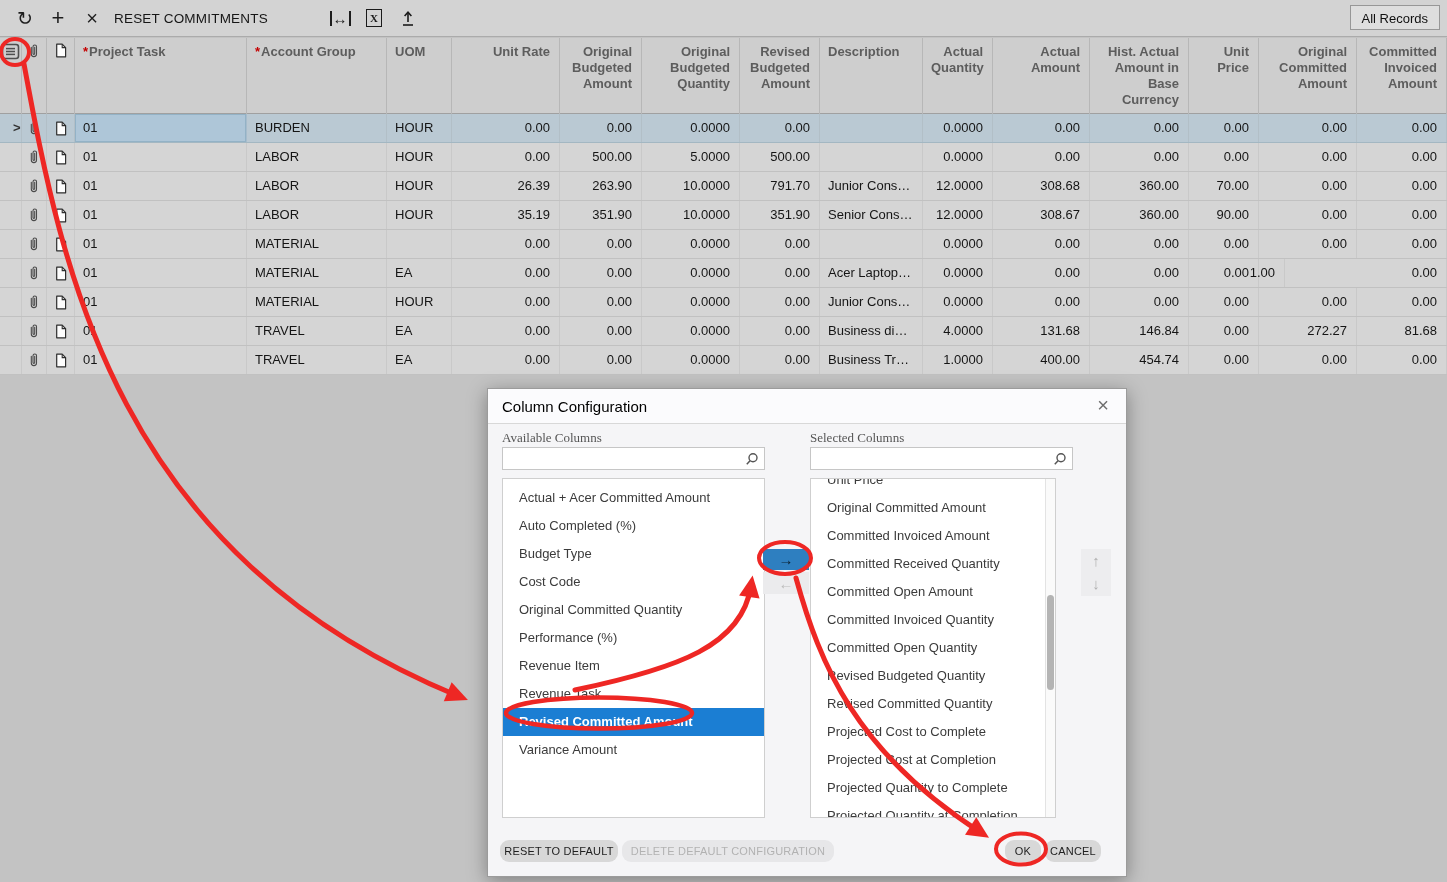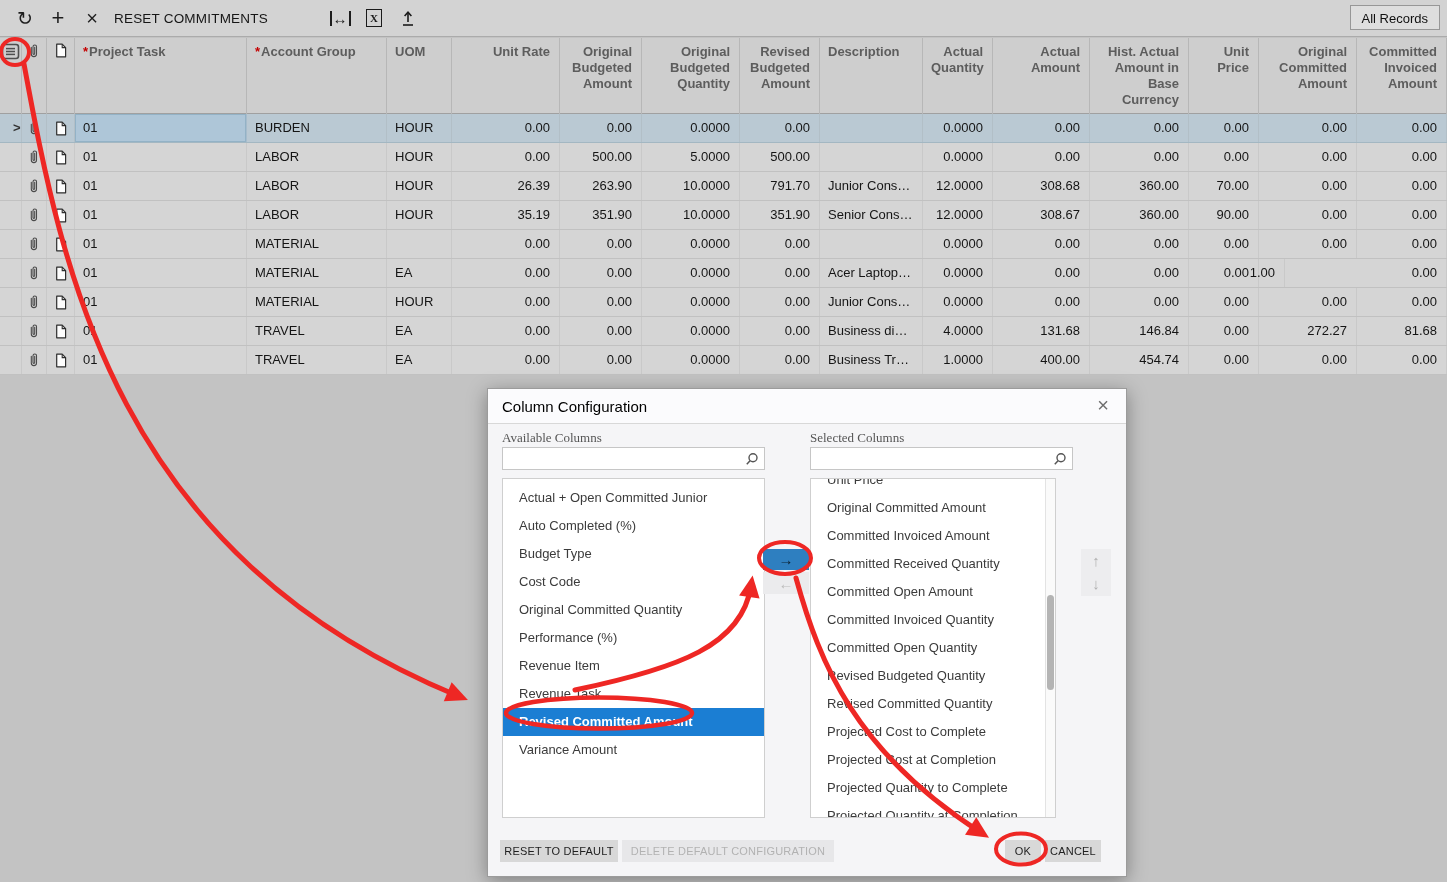--- a/index.html
+++ b/index.html
@@ -59,21 +59,21 @@
   .litem.selected{background:#1b7ed3;color:#fff;font-weight:bold;}
   .sscroll{position:absolute;right:0;top:0;bottom:0;width:9px;border-left:1px solid #e3e3e3;background:#fafafa;}
   .sthumb{position:absolute;left:1px;top:116px;width:7px;height:95px;background:#b4b4b4;border-radius:4px;}
   #btn-right{position:absolute;left:275px;top:160px;width:46px;height:21px;background:#2e7fc0;display:flex;align-items:center;
              justify-content:center;color:#0c2334;font-size:15px;font-weight:bold;}
   #btn-left{position:absolute;left:275px;top:183px;width:46px;height:22px;background:#ebebed;display:flex;align-items:center;
             justify-content:center;color:#bcbcbc;font-size:15px;font-weight:bold;}
   #btn-updown{position:absolute;left:593px;top:160px;width:30px;height:47px;background:#ededef;}
   .udbtn{height:23px;display:flex;align-items:center;justify-content:center;color:#b1b1b1;font-size:15px;}
   .fbtn{position:absolute;top:451px;height:22px;line-height:22px;text-align:center;font-size:11px;letter-spacing:.2px;
-        color:#1e1e1e;background:#d8d8d8;box-sizing:border-box;white-space:nowrap;}
+        color:#1e1e1e;background:#d8d8d8;box-sizing:border-box;white-space:nowrap;border-radius:9px;}
   #btn-reset{left:12px;width:118px;}
   #btn-delete{left:134px;width:212px;background:#e7e7e9;color:#b2b2b2;}
   #btn-ok{left:517px;width:36px;}
   #btn-cancel{left:557px;width:56px;}
   
   .overlay{position:absolute;left:0;top:0;z-index:50;pointer-events:none;}
   .ring{fill:none;stroke:#ee2724;stroke-width:4;}
   .thick{stroke-width:4.5;}
   .arrowpath{fill:none;stroke:#ee2724;stroke-width:5;stroke-linecap:round;marker-end:url(#ah);}
 </style>
@@ -418,21 +418,21 @@
     </div>
     <div class="search" id="search-sel">
       <input type="text" style="">
       <svg width="14" height="14" viewBox="0 0 14 14">
           <circle cx="8" cy="5.7" r="4" fill="none" stroke="#555" stroke-width="1.4"></circle>
           <line x1="5" y1="8.8" x2="1.8" y2="12.2" stroke="#555" stroke-width="1.5"></line>
         </svg>
     </div>
     <div class="listbox" id="list-avail">
         <div class="inner">
-          <div class="litem">Actual + Open Committed Junior</div>
+          <div class="litem">Actual + Acer Committed Amount</div>
           <div class="litem">Auto Completed (%)</div>
           <div class="litem">Budget Type</div>
           <div class="litem">Cost Code</div>
           <div class="litem">Original Committed Quantity</div>
           <div class="litem">Performance (%)</div>
           <div class="litem">Revenue Item</div>
           <div class="litem">Revenue Task</div>
           <div class="litem selected">Revised Committed Amount</div>
           <div class="litem">Variance Amount</div>
         </div>

